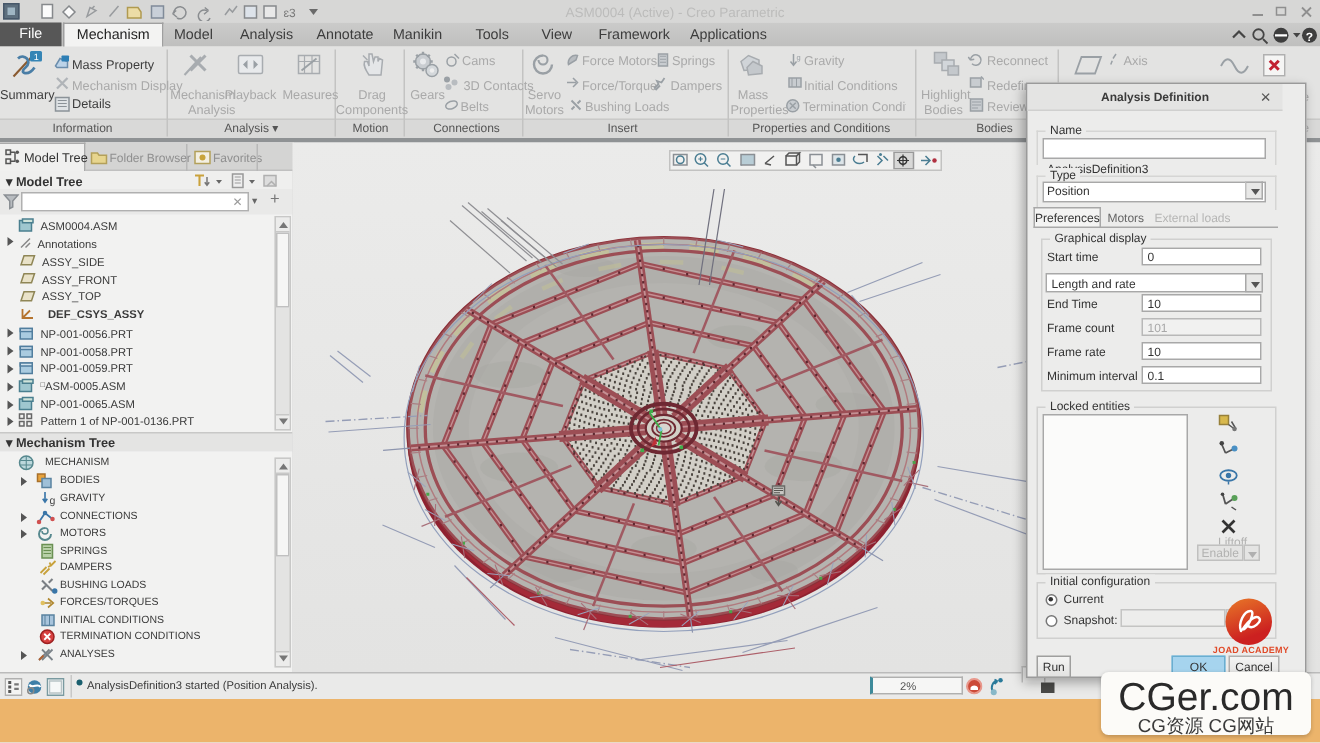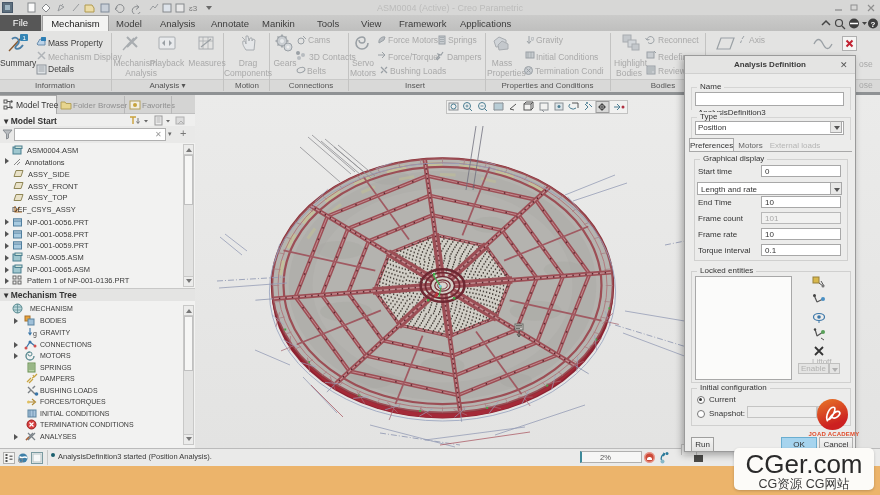--- a/index.html
+++ b/index.html
@@ -262,21 +262,21 @@
   </svg>
   <div class="abs" style="left:73px;top:5.5px;font-size:8px;color:#8f8f8f;">Folder Browser</div>
   <svg class="abs" style="left:129px;top:5px;" width="12" height="10" viewBox="0 0 12 10">
     <rect x="1" y="1" width="10" height="8" fill="#f3efe2" stroke="#b3a05a"></rect>
     <circle cx="6" cy="5" r="2" fill="#c8a43c"></circle>
   </svg>
   <div class="abs" style="left:142px;top:5.5px;font-size:8px;color:#8f8f8f;">Favorites</div>
   <div class="abs" style="left:125px;top:1px;width:47px;height:18px;border-right:1px solid #b8b8b8;box-sizing:border-box;"></div>
 
   <div class="abs" style="left:0;top:19px;width:195px;height:12px;background:#efefee;"></div>
-  <div class="abs" style="left:4px;top:21px;font-size:8.5px;color:#333;font-weight:bold;">▾ Model Start</div>
+  <div class="abs" style="left:4px;top:21px;font-size:8.5px;color:#333;font-weight:bold;">▾ Model Tree</div>
   <svg class="abs" style="left:128px;top:20px;" width="62" height="11" viewBox="0 0 62 11">
     <path d="M2 2 h6 M5 2 v7" stroke="#caa23c" stroke-width="1.4" fill="none"></path>
     <path d="M10 3 v5 M8.5 6.5 l1.5 2 1.5 -2" stroke="#777" fill="none"></path>
     <path d="M16 5 l2 2.5 2 -2.5" fill="#666"></path>
     <rect x="27" y="1" width="7" height="9" fill="#eee" stroke="#999"></rect>
     <path d="M28.5 3 h4 M28.5 5 h4 M28.5 7 h4" stroke="#999" stroke-width="0.7"></path>
     <path d="M38 5 l2 2.5 2 -2.5" fill="#666"></path>
     <rect x="48" y="2" width="8" height="7" fill="#ddd" stroke="#b0b0b0"></rect>
     <path d="M50 9 l3 -3 3 3" stroke="#b0b0b0" fill="none"></path>
   </svg>
@@ -310,21 +310,21 @@
         <path d="M3 1.5 h7 l-2 6 h-7 z" fill="#e9e2c8" stroke="#8f8656"></path>
       </svg>
     <div class="abs" style="left:28px;top:38.5px;">ASSY_FRONT</div>
     <svg class="abs" style="left:13px;top:50px;" width="12" height="9" viewBox="0 0 12 9">
         <path d="M3 1.5 h7 l-2 6 h-7 z" fill="#e9e2c8" stroke="#8f8656"></path>
       </svg>
     <div class="abs" style="left:28px;top:50.2px;">ASSY_TOP</div>
     <svg class="abs" style="left:13px;top:61px;" width="12" height="10" viewBox="0 0 12 10">
         <path d="M2 2 v6 h7 M2 8 l5 -5" stroke="#b5742f" fill="none" stroke-width="1.2"></path>
       </svg>
-    <div class="abs" style="left:12px;top:62px;">DEF_CSYS_ASSY</div>
+    <div class="abs" style="left:32px;top:62px;font-weight:bold;">DEF_CSYS_ASSY</div>
     <div class="abs" style="left:5px;top:76px;width:0;height:0;border-top:3px solid transparent;border-bottom:3px solid transparent;border-left:4px solid #555;"></div>
     <svg class="abs" style="left:12px;top:73.5px;" width="11" height="10" viewBox="0 0 11 10">
         <rect x="1.5" y="2" width="8" height="7" fill="#a9cbe0" stroke="#517e9e"></rect>
         <rect x="1.5" y="2" width="8" height="2" fill="#d3e4ef" stroke="#517e9e"></rect>
       </svg>
     <div class="abs" style="left:27px;top:74.5px;">NP-001-0056.PRT</div>
     <div class="abs" style="left:5px;top:88px;width:0;height:0;border-top:3px solid transparent;border-bottom:3px solid transparent;border-left:4px solid #555;"></div>
     <svg class="abs" style="left:12px;top:85.5px;" width="11" height="10" viewBox="0 0 11 10">
         <rect x="1.5" y="2" width="8" height="7" fill="#a9cbe0" stroke="#517e9e"></rect>
         <rect x="1.5" y="2" width="8" height="2" fill="#d3e4ef" stroke="#517e9e"></rect>
@@ -1892,21 +1892,21 @@
     <circle cx="9" cy="2.5" r="1.5" fill="#2a7a9a"></circle>
     <circle cx="4.5" cy="10.5" r="2" fill="#88b8c8"></circle>
   </svg>
   <div class="abs" style="left:681px;top:-5px;width:14px;height:10px;background:#f0f0ef;border:1px solid #c0c0bf;border-bottom:none;"></div>
   <div class="abs" style="left:694px;top:6px;width:9px;height:7px;background:#4a4a48;"></div>
   <div class="abs" style="left:745px;top:8px;width:12px;height:6px;background:#3a3a38;"></div>
 </div>
 
 <div class="abs" style="left:0;top:466px;width:880px;height:29px;background:#ecb46b;"></div>
 
-<div id="dialog" class="abs" style="left:684px;top:55px;width:172px;height:397px;background:#ececeb;border:1px solid #9a9a9a;box-shadow:-2px 3px 7px rgba(0,0,0,0.3);box-sizing:border-box;font-size:8px;color:#333;white-space:nowrap;">
+<div id="dialog" class="abs" style="left:684px;top:55px;width:187px;height:397px;background:#ececeb;border:1px solid #9a9a9a;box-shadow:-2px 3px 7px rgba(0,0,0,0.3);box-sizing:border-box;font-size:8px;color:#333;white-space:nowrap;">
   <div class="abs" style="left:0;top:0;width:170px;height:17px;background:#e4e4e3;border-bottom:1px solid #d0d0cf;"></div>
   <div class="abs" style="left:0;top:4px;width:170px;text-align:center;font-weight:bold;color:#3a3a3a;">Analysis Definition</div>
   <div class="abs" style="left:155px;top:4px;font-size:9px;color:#555;">✕</div>
 
   <div class="abs" style="left:6px;top:31px;width:158px;height:22px;border:1px solid #d5d5d4;border-bottom:none;"></div>
   <div class="abs" style="left:12px;top:26px;background:#ececeb;padding:0 3px;">Name</div>
   <div class="abs" style="left:10px;top:36px;width:147px;height:12px;background:#fff;border:1px solid #a8a8a8;"></div>
   <div class="abs" style="left:13px;top:52px;">AnalysisDefinition3</div>
 
   <div class="abs" style="left:6px;top:61px;width:158px;height:22px;border:1px solid #d5d5d4;border-bottom:none;"></div>
@@ -1934,21 +1934,21 @@
     </div>
   <div class="abs" style="left:13px;top:142px;">End Time</div>
   <div class="abs" style="left:76px;top:140px;width:80px;height:12px;background:#fff;border:1px solid #a8a8a8;box-sizing:border-box;"></div>
   <div class="abs" style="left:80px;top:142px;">10</div>
   <div class="abs" style="left:13px;top:158px;">Frame count</div>
   <div class="abs" style="left:76px;top:156px;width:80px;height:12px;background:#f1f1f0;border:1px solid #b8b8b8;box-sizing:border-box;"></div>
   <div class="abs" style="left:80px;top:158px;color:#a8a8a8;">101</div>
   <div class="abs" style="left:13px;top:174px;">Frame rate</div>
   <div class="abs" style="left:76px;top:172px;width:80px;height:12px;background:#fff;border:1px solid #a8a8a8;box-sizing:border-box;"></div>
   <div class="abs" style="left:80px;top:174px;">10</div>
-  <div class="abs" style="left:13px;top:190px;">Torque interval</div>
+  <div class="abs" style="left:13px;top:190px;">Minimum interval</div>
   <div class="abs" style="left:76px;top:188px;width:80px;height:12px;background:#fff;border:1px solid #a8a8a8;box-sizing:border-box;"></div>
   <div class="abs" style="left:80px;top:190px;">0.1</div>
 
   <div class="abs" style="left:6px;top:215px;width:158px;height:110px;border:1px solid #d0d0cf;"></div>
   <div class="abs" style="left:12px;top:210px;background:#ececeb;padding:0 3px;">Locked entities</div>
   <div class="abs" style="left:10px;top:220px;width:95px;height:102px;background:#fbfbfa;border:1px solid #a8a8a8;"></div>
   <svg class="abs" style="left:127px;top:219px;" width="14" height="13" viewBox="0 0 14 13">
       <rect x="1" y="2" width="6" height="6" fill="#d8b84c" stroke="#97803a"></rect>
       <path d="M7 8 l4 3 M9 6 l3 5" stroke="#555"></path>
       <circle cx="11" cy="11" r="1.5" fill="#777"></circle>

